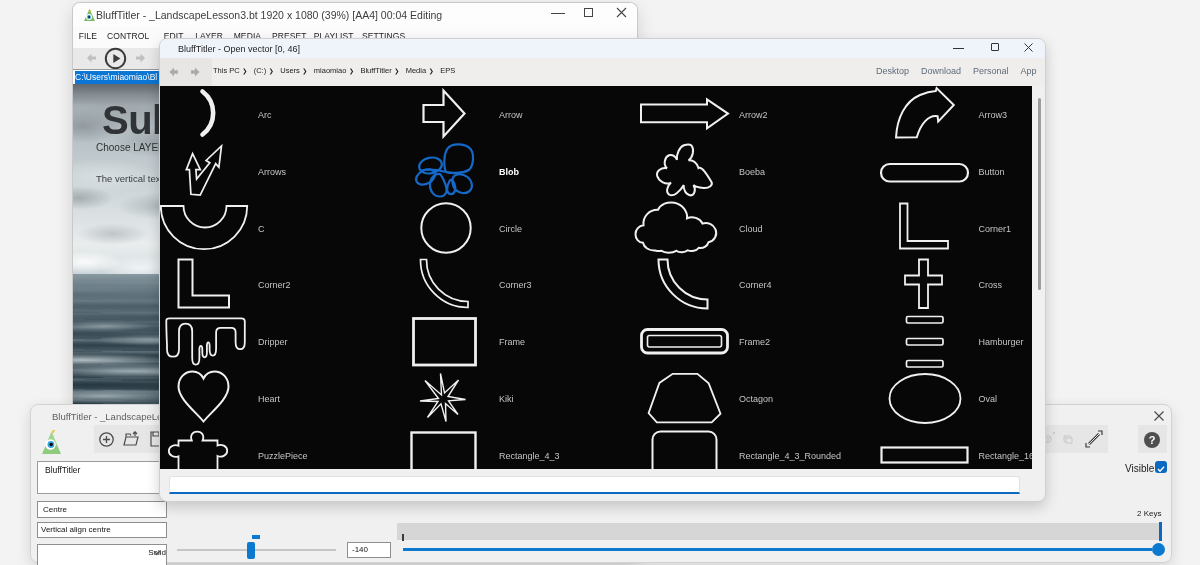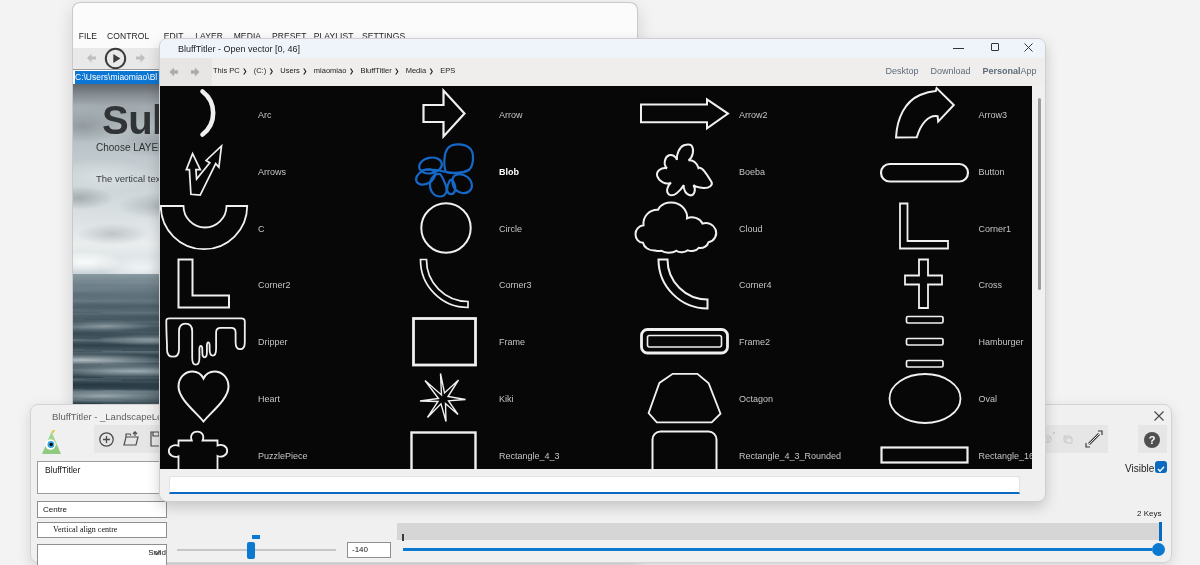--- a/index.html
+++ b/index.html
@@ -38,20 +38,35 @@
       repeating-linear-gradient(181.5deg, rgba(220,230,234,.08) 0px, rgba(220,230,234,.08) 1px, rgba(0,0,0,0) 3px, rgba(12,24,31,.13) 5.5px, rgba(12,24,31,0) 8.5px, rgba(0,0,0,0) 10px);
     -webkit-mask-image: linear-gradient(180deg, rgba(0,0,0,.12) 0px, rgba(0,0,0,.45) 30px, #000 70px);
     mask-image: linear-gradient(180deg, rgba(0,0,0,.12) 0px, rgba(0,0,0,.45) 30px, #000 70px);
   }
 </style>
 </head>
 <body>
 
 <div class="abs" id="mainwin" style="left:72px; top:2px; width:566px; height:558px; background:#fbfbfb; border:1px solid #c9c9c9; border-bottom:none; border-radius:8px 8px 0 0; box-shadow:0 6px 18px rgba(0,0,0,.14); overflow:hidden;">
 
+  <div class="abs" style="left:0; top:0; width:100%; height:23px; background:#fdfdfd;">
+    <svg class="abs" style="left:10px; top:5px;" width="13" height="14" viewBox="0 0 13 14">
+      <path d="M6.5 1 L12 13 L1 13 Z" fill="#7cb96a"></path>
+      <circle cx="6" cy="9" r="3" fill="#fff"></circle>
+      <circle cx="6" cy="9" r="1.9" fill="#2a8fd0"></circle>
+      <circle cx="6.2" cy="9" r="0.9" fill="#111"></circle>
+      <path d="M6.5 1 L8.5 3 L7 4 Z" fill="#e8c93e"></path>
+    </svg>
+    <div class="abs" style="left:23px; top:5.5px; font-size:10.5px; color:#3d3d3d; white-space:nowrap;">BluffTitler - _LandscapeLesson3.bt 1920 x 1080 (39%) [AA4] 00:04 Editing</div>
+    <div class="abs" style="left:478px; top:10px; width:14px; height:1px; background:#444;"></div>
+    <div class="abs" style="left:511px; top:5px; width:9px; height:9px; border:1px solid #444;"></div>
+    <svg class="abs" style="left:543px; top:4px;" width="11" height="11" viewBox="0 0 11 11">
+        <path d="M1 1 L10 10 M10 1 L1 10" stroke="#444" stroke-width="1.1"></path>
+      </svg>
+  </div>
 
   <div class="abs" id="menubar" style="left:0; top:23px; width:100%; height:22px; background:#fbfbfb; font-size:8.5px; color:#1c1c1c; letter-spacing:0.1px;">
     <span class="abs" style="left:5.7px;  top:5px;">FILE</span>
     <span class="abs" style="left:34px;   top:5px;">CONTROL</span>
     <span class="abs" style="left:90.7px; top:5px;">EDIT</span>
     <span class="abs" style="left:122.3px;top:5px;">LAYER</span>
     <span class="abs" style="left:160.7px;top:5px;">MEDIA</span>
     <span class="abs" style="left:199px;  top:5px;">PRESET</span>
     <span class="abs" style="left:240.7px;top:5px;">PLAYLIST</span>
     <span class="abs" style="left:289px;  top:5px;">SETTINGS</span>
@@ -131,21 +146,21 @@
   <div class="abs" style="left:1094px; top:58px; font-size:10px; color:#1b1b1b;">Visible</div>
   <div class="abs" style="left:1124px; top:56px; width:12px; height:12px; background:#0b6ac0; border-radius:3px;">
     <svg width="12" height="12" viewBox="0 0 12 12">
         <path d="M3 6 L5 8.2 L9 3.8" stroke="#fff" stroke-width="1.4" fill="none"></path>
       </svg>
   </div>
   <div class="abs" style="left:1106px; top:104px; font-size:8px; color:#1b1b1b; white-space:nowrap;">2 Keys</div>
 
   <div class="abs" style="left:6px; top:55.5px; width:130px; height:33px; background:#fff; border:1px solid #9c9c9c; font-size:8.5px; color:#111; padding:3px 7px;">BluffTitler</div>
   <div class="abs" style="left:6px; top:96px; width:130px; height:16.5px; background:#fff; border:1px solid #8f8f8f; font-size:8px; color:#111; line-height:15px; padding-left:5px;">Centre</div>
-  <div class="abs" style="left:6px; top:117px; width:130px; height:16px; background:#fff; border:1px solid #8f8f8f; font-size:8px; color:#111; line-height:14px; padding-left:15px;font-family:Liberation Serif, serif;">Vertical align centre</div>
+  <div class="abs" style="left:6px; top:117px; width:130px; height:16px; background:#fff; border:1px solid #8f8f8f; font-size:8px; color:#111; line-height:14px; padding-left:3px;">Vertical align centre</div>
   <div class="abs" style="left:6px; top:138.5px; width:130px; height:32px; background:#fff; border:1px solid #8f8f8f; font-size:8px; color:#111; line-height:15px; padding-left:5px;text-align:right;">Solid
     <svg class="abs" style="right:5px; top:5px;" width="8" height="6" viewBox="0 0 8 6">
         <path d="M1 1 L4 4.5 L7 1" stroke="#444" stroke-width="1.1" fill="none"></path>
       </svg>
   </div>
 
   <div class="abs" style="left:366px; top:118px; width:765px; height:17px; background:#d6d6d6;"></div>
   <div class="abs" style="left:1128px; top:117px; width:2.5px; height:19px; background:#0b6ac0;"></div>
   <div class="abs" style="left:371px; top:129px; width:2px; height:7px; background:#3a3a3a;"></div>
   <div class="abs" style="left:220.5px; top:129.5px; width:8.5px; height:4px; background:#0b79d0;"></div>
@@ -171,21 +186,21 @@
 
   <div class="abs" style="left:0; top:19px; width:100%; height:28px; background:#efeeec;">
     <div class="abs" style="left:0; top:0; width:52px; height:28px; background:#e7e6e4;"></div>
     <svg class="abs" style="left:8px; top:9px;" width="11" height="10" viewBox="0 0 11 10">
         <path d="M6 0.5 L1.5 5 L6 9.5 L6 6.8 L10 6.8 L10 3.2 L6 3.2 Z" fill="#ababab"></path>
       </svg>
     <svg class="abs" style="left:30px; top:9px;" width="11" height="10" viewBox="0 0 11 10">
         <path d="M5 0.5 L9.5 5 L5 9.5 L5 6.8 L1 6.8 L1 3.2 L5 3.2 Z" fill="#ababab"></path>
       </svg>
     <div class="abs" id="crumbs" style="left:53px; top:8.5px; font-size:7.5px; color:#1b1b1b; white-space:nowrap;"><span>This PC</span><span style="font-size:6px; margin:0 6.5px 0 2.5px; position:relative; top:-0.5px;">❯</span><span>(C:)</span><span style="font-size:6px; margin:0 6.5px 0 2.5px; position:relative; top:-0.5px;">❯</span><span>Users</span><span style="font-size:6px; margin:0 6.5px 0 2.5px; position:relative; top:-0.5px;">❯</span><span>miaomiao</span><span style="font-size:6px; margin:0 6.5px 0 2.5px; position:relative; top:-0.5px;">❯</span><span>BluffTitler</span><span style="font-size:6px; margin:0 6.5px 0 2.5px; position:relative; top:-0.5px;">❯</span><span>Media</span><span style="font-size:6px; margin:0 6.5px 0 2.5px; position:relative; top:-0.5px;">❯</span><span>EPS</span></div>
-    <div class="abs" style="right:8.5px; top:8px; font-size:9px; color:#5e6b79; white-space:nowrap;"><span style="margin-right:12px;margin-top:37px;">Desktop</span><span style="margin-right:12px;">Download</span><span style="margin-right:0;font-weight:bold;">Personal</span><span>App</span></div>
+    <div class="abs" style="right:8.5px; top:8px; font-size:9px; color:#5e6b79; white-space:nowrap;"><span style="margin-right:12px;margin-top:37px;">Desktop</span><span style="margin-right:12px;">Download</span><span style="margin-right:12px;">Personal</span><span>App</span></div>
   </div>
 
   <div class="abs" id="grid" style="left:0; top:47px; width:872px; height:383px; background:#070707; overflow:hidden;">
       <svg width="872" height="383" viewBox="160 85 872 383" style="position:absolute;left:0;top:0;">
         <path d="M202.5,90.5 A27,27 0 0 1 202.5,133.5" fill="none" stroke="#f0f0f0" stroke-width="4.6" stroke-linecap="round"></path>
         <path d="M423.5,104 L443.5,104 L443.5,89.5 L464.5,112.5 L443.5,135.5 L443.5,121 L423.5,121 Z" fill="none" stroke="#f0f0f0" stroke-width="2.2"></path>
         <path d="M641,103.5 L707,103.5 L707,98.3 L728,112.6 L707,127.3 L707,121.2 L641,121.2 Z" fill="none" stroke="#f0f0f0" stroke-width="2"></path>
         <path d="M896,136.5 C897,117 905,100.5 920,94 C926,91.4 931.5,90.3 935.8,90.1 L936.6,87.1 L953.8,104 L938.2,120.6 L937.6,115.2 C928,113.6 920.5,123.5 916.8,136.3 Z" fill="none" stroke="#f0f0f0" stroke-width="2"></path>
         <path d="M192.6,152.6 L186.3,168.6 L189.4,168.6 L190.9,193.3 L200.2,194.2 L215.7,162.6 L218.9,166.2 L221.5,144.9 L206.1,159.5 L209.8,161.7 L196.6,178 L195.9,168.6 L200.3,168.6 Z" fill="none" stroke="#f0f0f0" stroke-width="1.7"></path>
         <path d="M446,171 C443.5,166 443.5,152 448,147 C453,141.5 466,142.5 470.5,148 C474.5,153 473.5,164 469.5,168.5 C465.5,172.5 452,172.5 446,171 Z" fill="none" stroke="#1668c7" stroke-width="2.2"></path>

